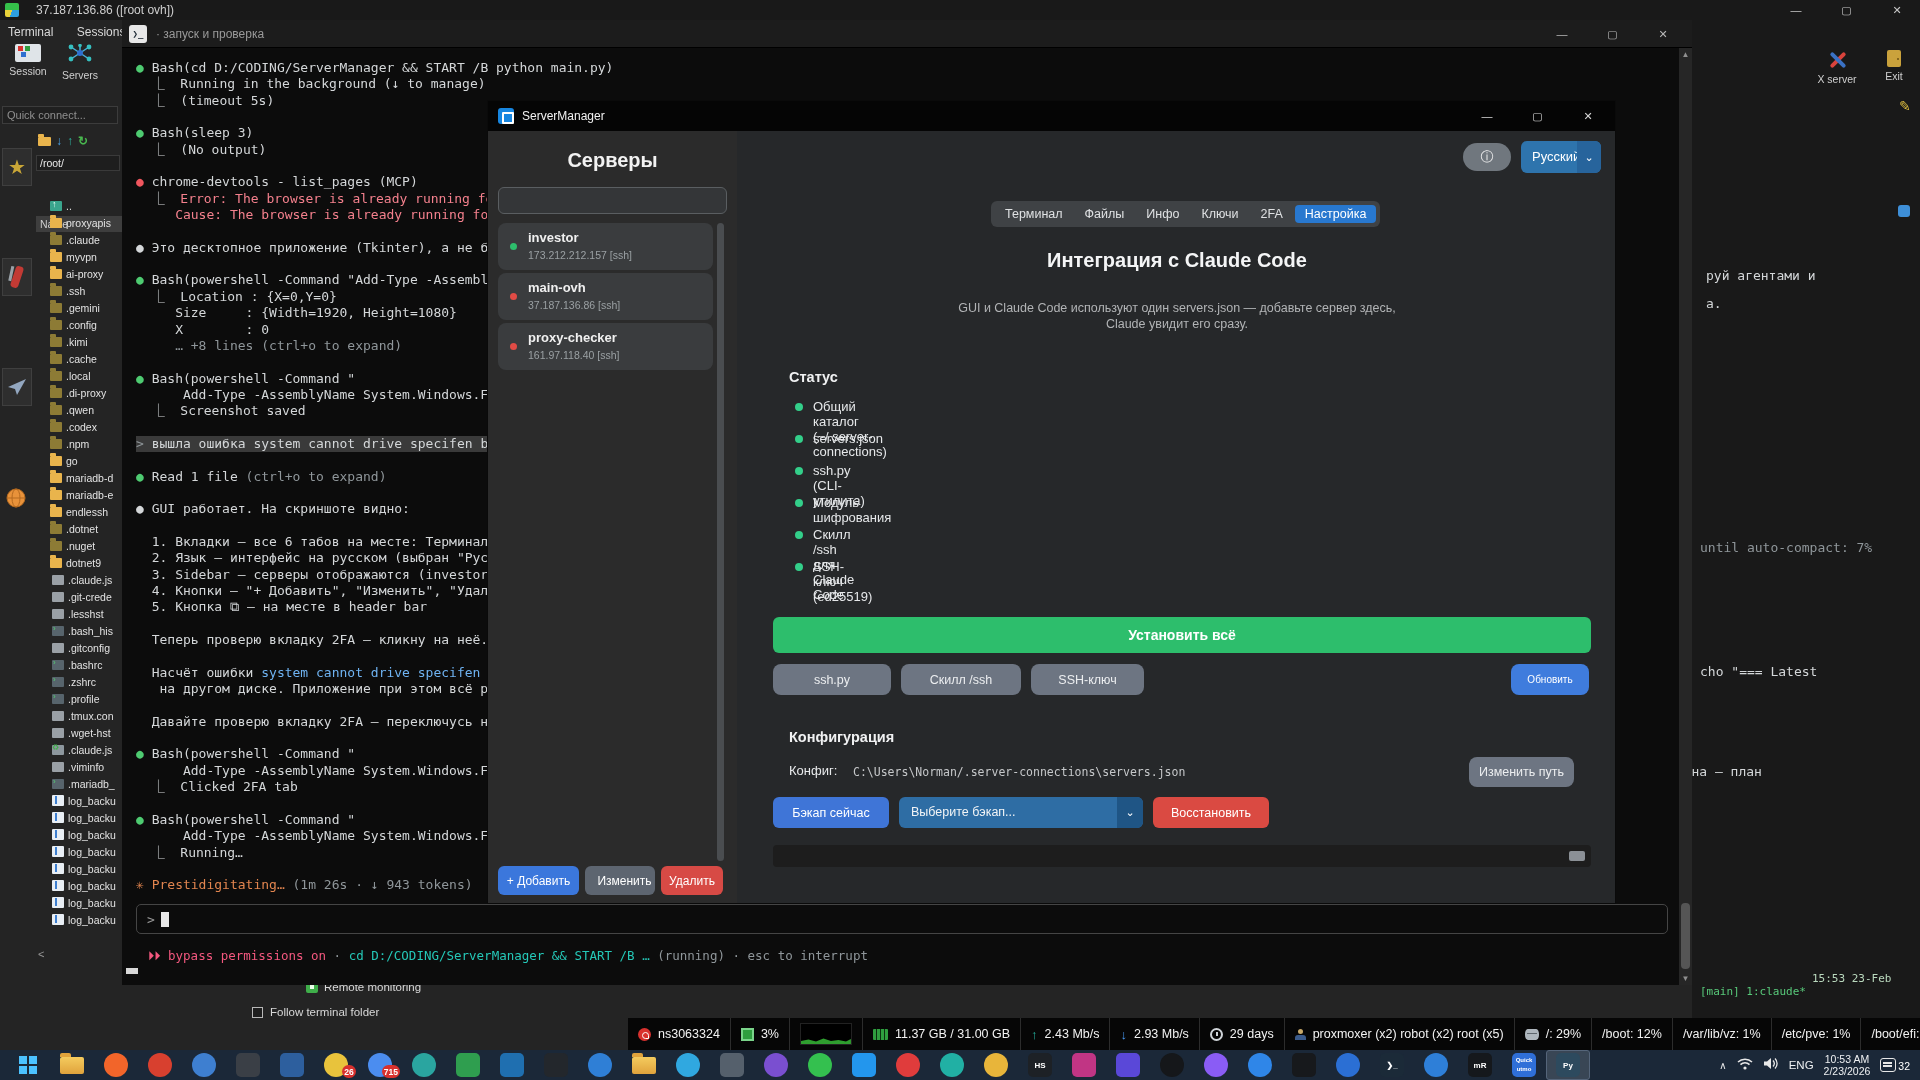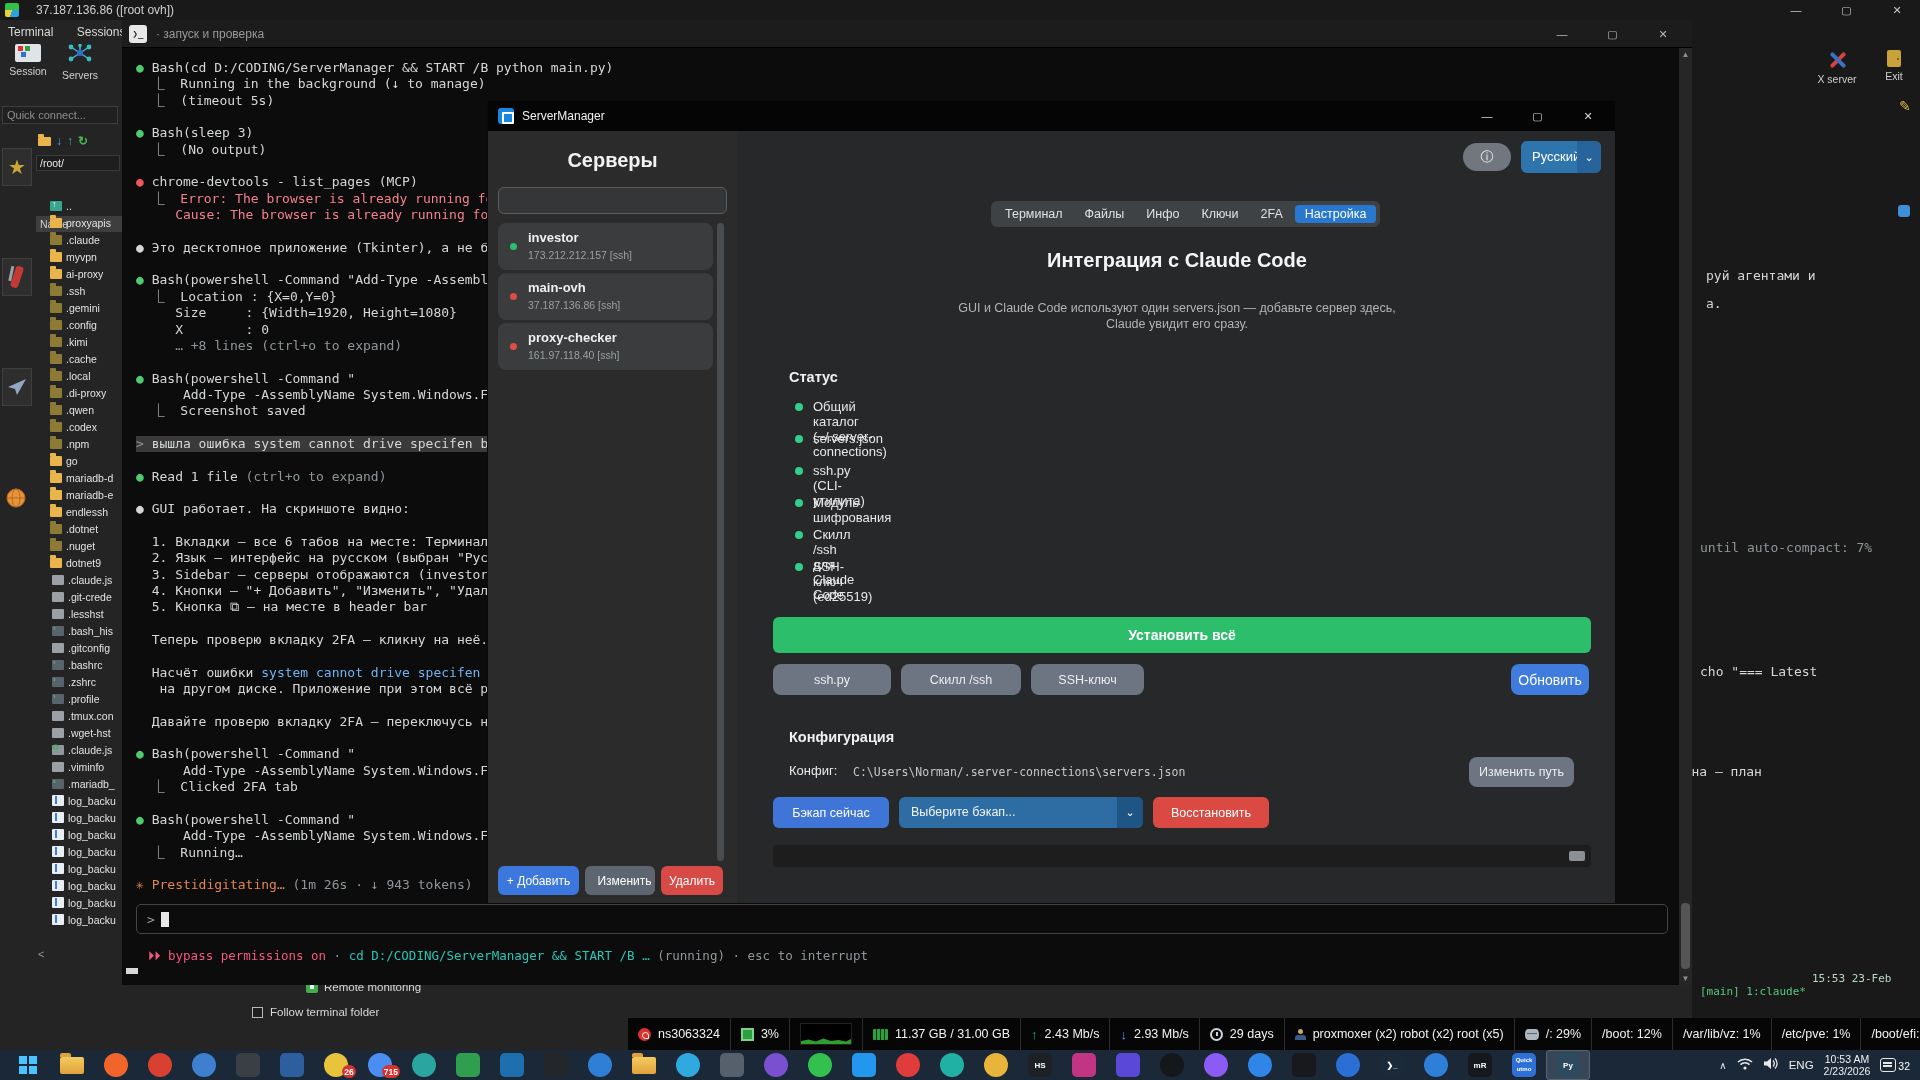--- a/index.html
+++ b/index.html
@@ -135,21 +135,21 @@
   #sm-status-list { position:absolute; left:58px; top:268px; }
   .st-item { position:relative; height:32px; }
   .st-dot { position:absolute; left:0; top:4px; width:8px; height:8px; border-radius:50%; background:#33cf8a; }
   .st-txt { position:absolute; left:18px; top:0; font-size:13px; color:#e6e8ea; }
   #sm-install { position:absolute; left:36px; top:486px; width:818px; height:36px; background:#2dbe6c; border-radius:6px;
                 color:#fff; font-size:14px; font-weight:bold; display:flex; align-items:center; justify-content:center; }
   #sm-chips { position:absolute; left:36px; top:533px; display:flex; gap:10px; }
   .chip { height:31px; background:#6d7582; border-radius:8px; color:#eceef0; font-size:12.5px;
           display:flex; align-items:center; justify-content:center; }
   #sm-refresh { position:absolute; left:774px; top:533px; width:78px; height:31px; background:#3f7cdd; border-radius:8px;
-                color:#fff; font-size:14px; display:flex; align-items:center; justify-content:center; }
+                color:#fff; font-size:10px; display:flex; align-items:center; justify-content:center; }
   #sm-config-h { position:absolute; left:52px; top:598px; font-size:14.5px; font-weight:bold; color:#f0f1f2; }
   #sm-config-label { position:absolute; left:52px; top:632px; font-size:13px; color:#e8eaec; }
   #sm-config-path { position:absolute; left:116px; top:634px; font-family:"DejaVu Sans Mono",monospace; font-size:11.5px; color:#c6c8ca; }
   #sm-changepath { position:absolute; left:732px; top:626px; width:105px; height:30px; background:#6d7582; border-radius:8px;
                    color:#eceef0; font-size:12.5px; display:flex; align-items:center; justify-content:center; }
   #sm-backup { position:absolute; left:36px; top:666px; width:116px; height:31px; background:#3f75d7; border-radius:6px;
                color:#fff; font-size:12.5px; display:flex; align-items:center; justify-content:center; }
   #sm-select { position:absolute; left:162px; top:666px; width:244px; height:31px; background:#2e6da4; border-radius:6px; }
   #sm-select .val { position:absolute; left:12px; top:8px; font-size:12.5px; color:#f2f4f6; }
   #sm-select .chev { position:absolute; right:0; top:0; width:26px; height:31px; background:#1f5585; border-radius:0 6px 6px 0;

